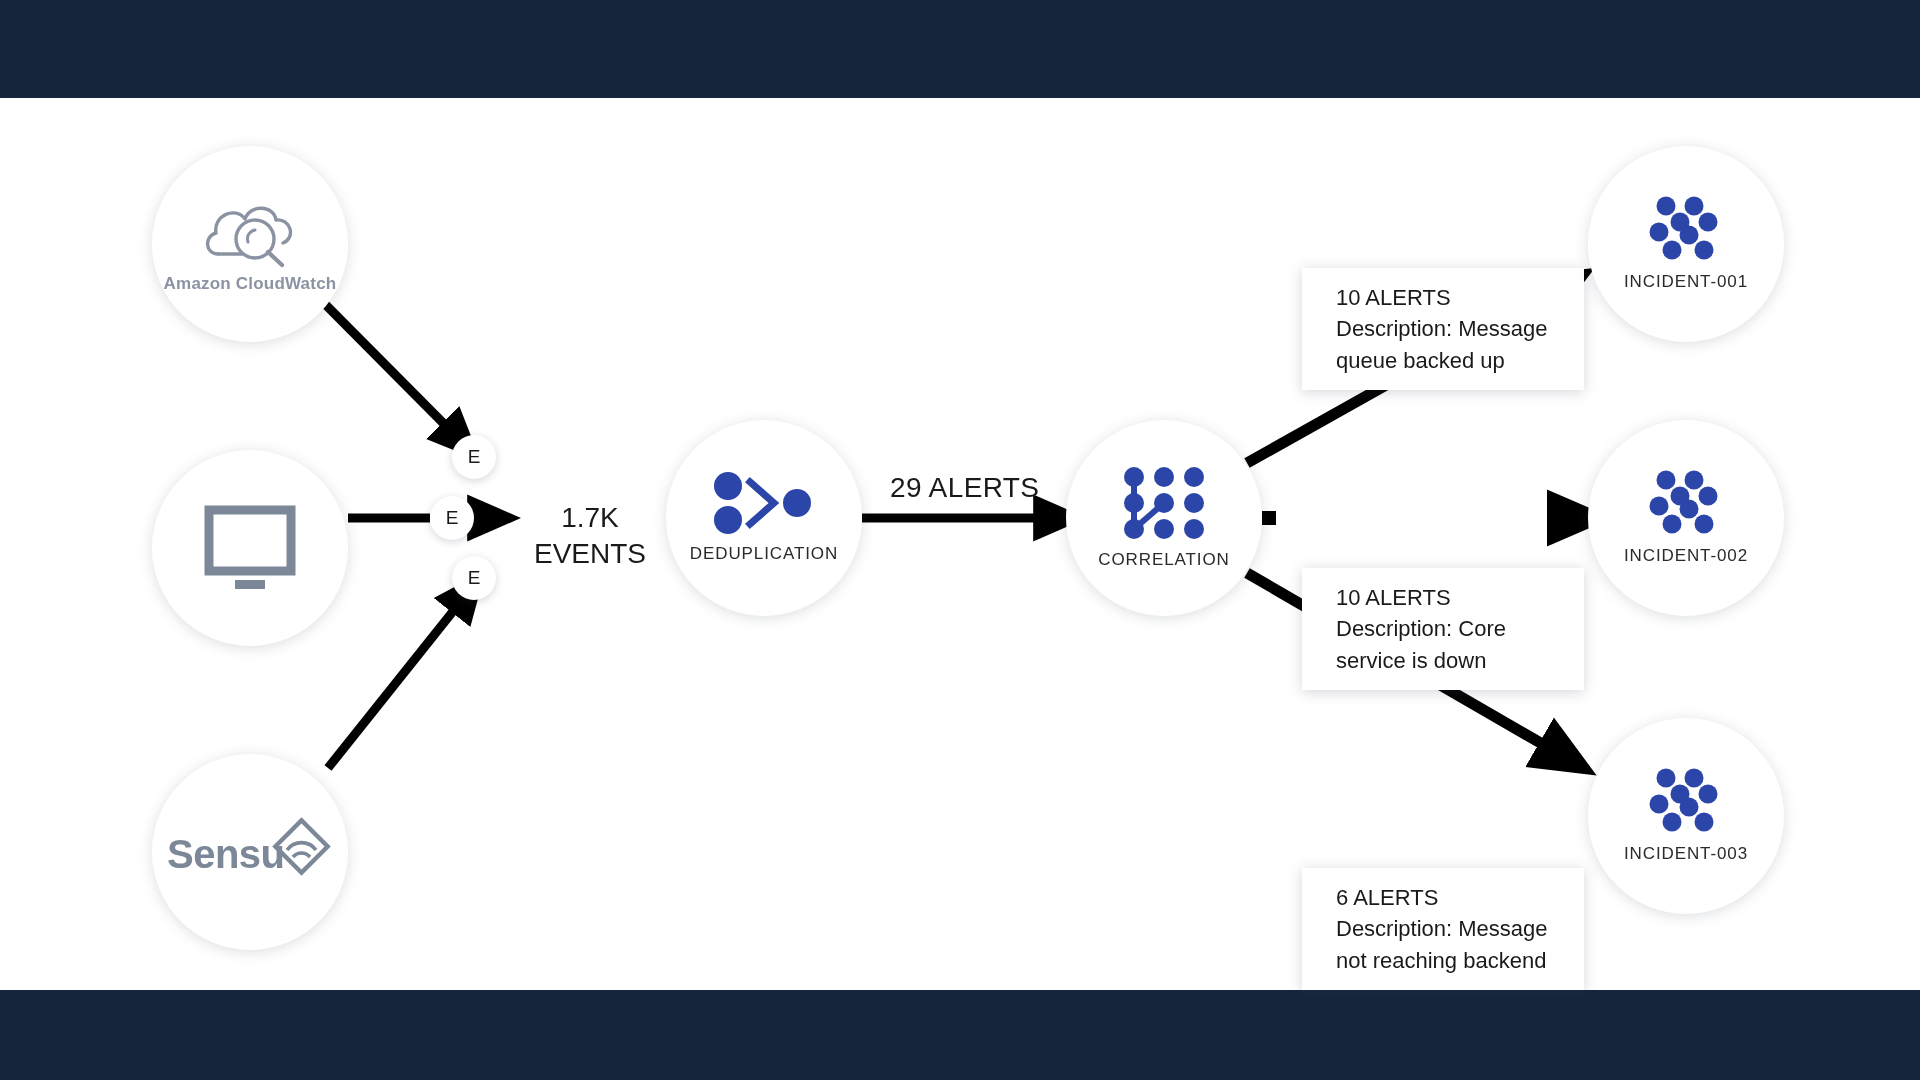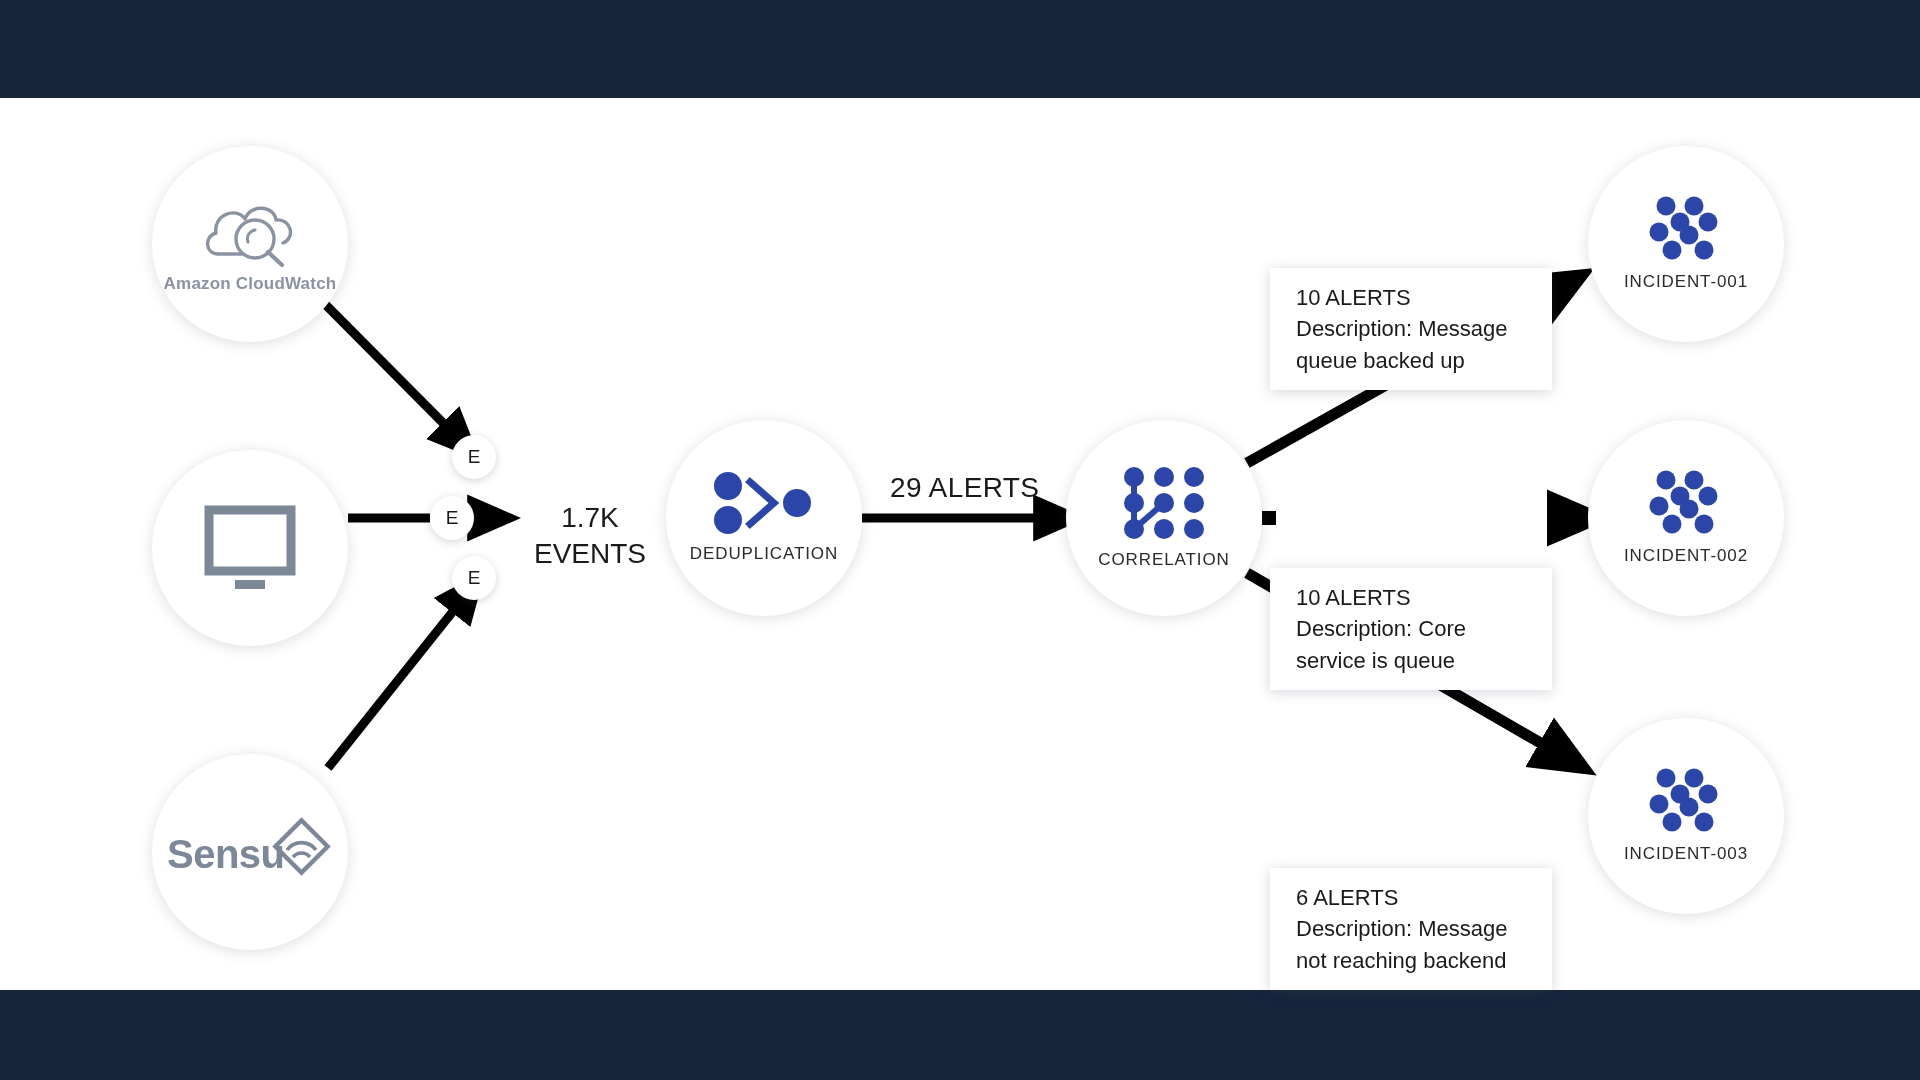--- a/index.html
+++ b/index.html
@@ -97,25 +97,26 @@
     color: #1a1a1a;
     white-space: nowrap;
     letter-spacing: 0.4px;
   }
 
   .alert-box {
     position: absolute;
     background: #ffffff;
     box-shadow: 0 2px 13px rgba(60,70,90,0.22);
     box-sizing: border-box;
-    padding: 22px 22px 22px 26px;
+    padding: 22px 22px 22px 34px;
     width: 282px;
     display: flex;
     flex-direction: column;
     justify-content: center;
+    margin-left: 32px;
   }
   .alert-count {
     font-size: 22px;
     color: #1a1a1a;
     line-height: 1.42;
     white-space: nowrap;
   }
   .alert-desc {
     font-size: 22px;
     color: #1a1a1a;
@@ -238,21 +239,21 @@
 
   <div class="edge-label" style="left:890px; top:374px;">29 ALERTS</div>
 
   <div class="alert-box" style="left:1270px; top:170px; height:122px;">
     <div class="alert-count">10 ALERTS</div>
     <div class="alert-desc">Description: Message queue backed up</div>
   </div>
 
   <div class="alert-box" style="left:1270px; top:470px; height:122px;">
     <div class="alert-count">10 ALERTS</div>
-    <div class="alert-desc">Description: Core service is queue</div>
+    <div class="alert-desc">Description: Core service is down</div>
   </div>
 
   <div class="alert-box" style="left:1270px; top:770px; height:122px;">
     <div class="alert-count">6 ALERTS</div>
     <div class="alert-desc">Description: Message not reaching backend</div>
   </div>
 
   <div class="node node-big" style="left:1588px; top:48px;">
     <span class="icon-wrap">
       <svg width="78" height="66" viewBox="0 0 78 66">

